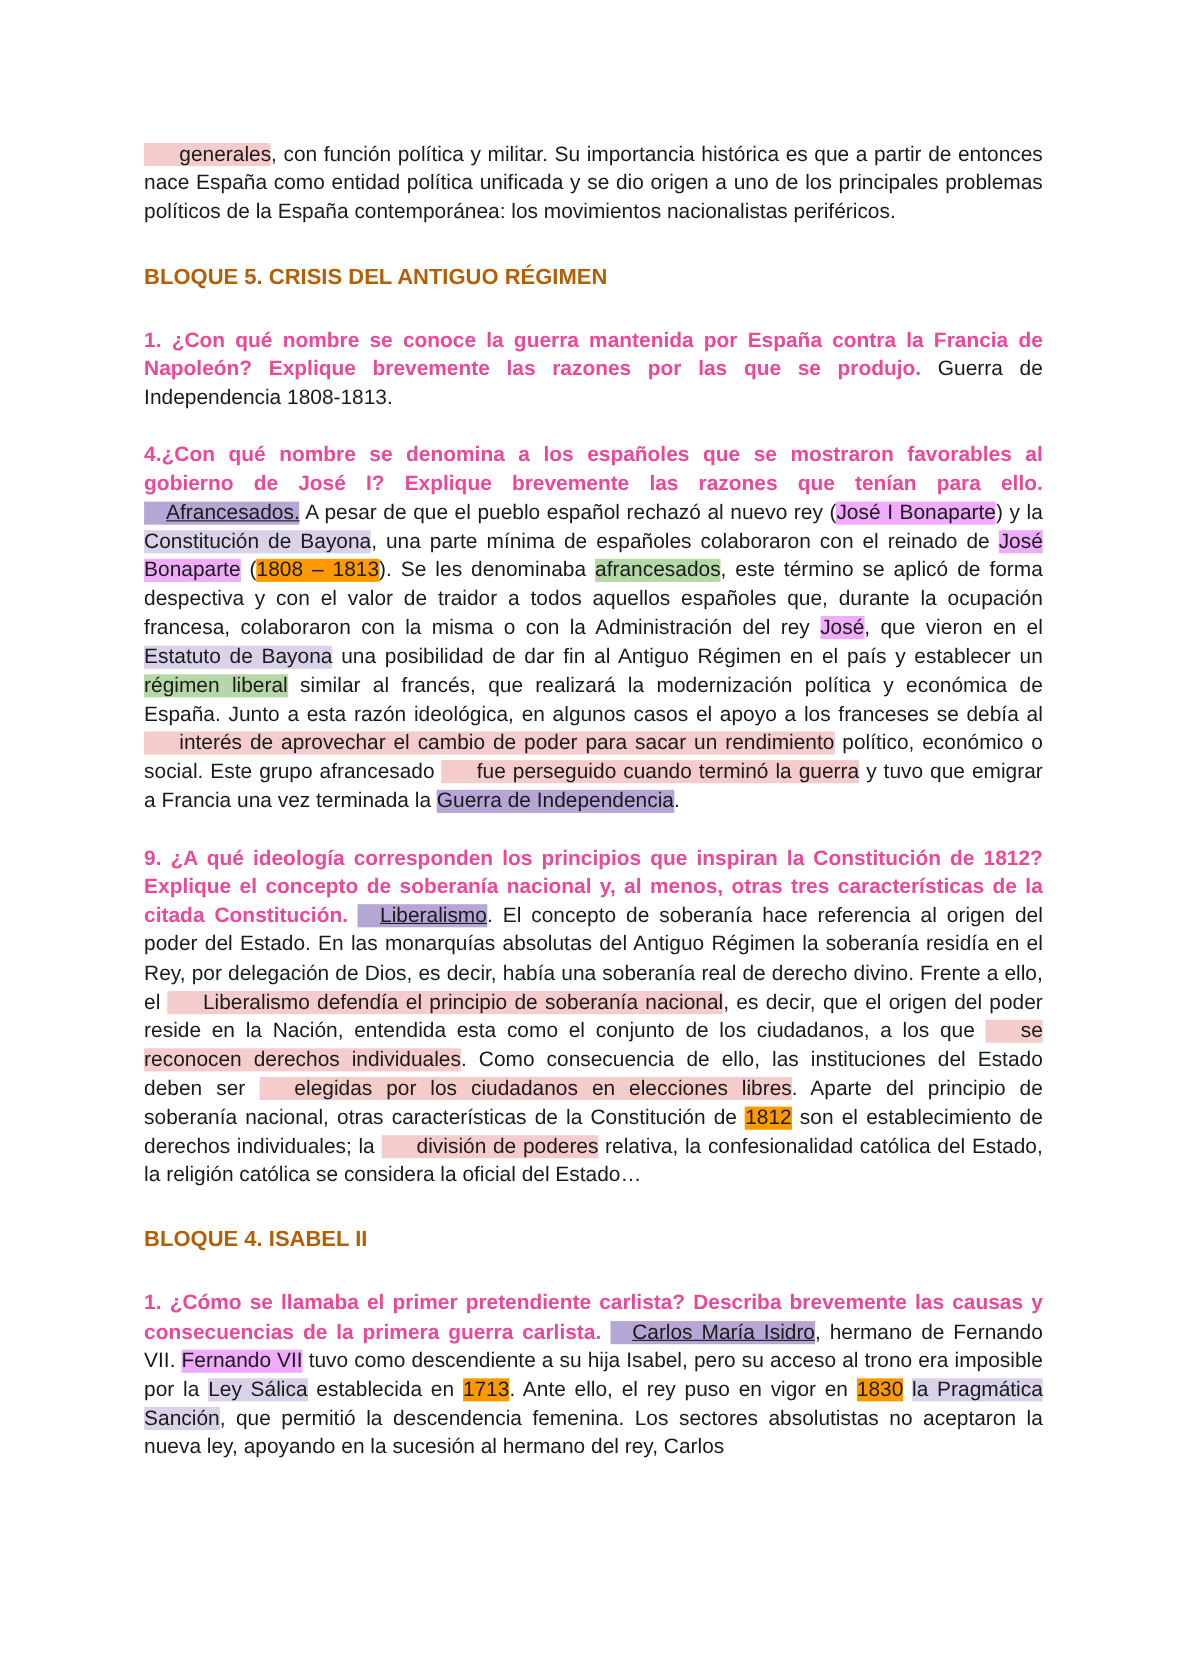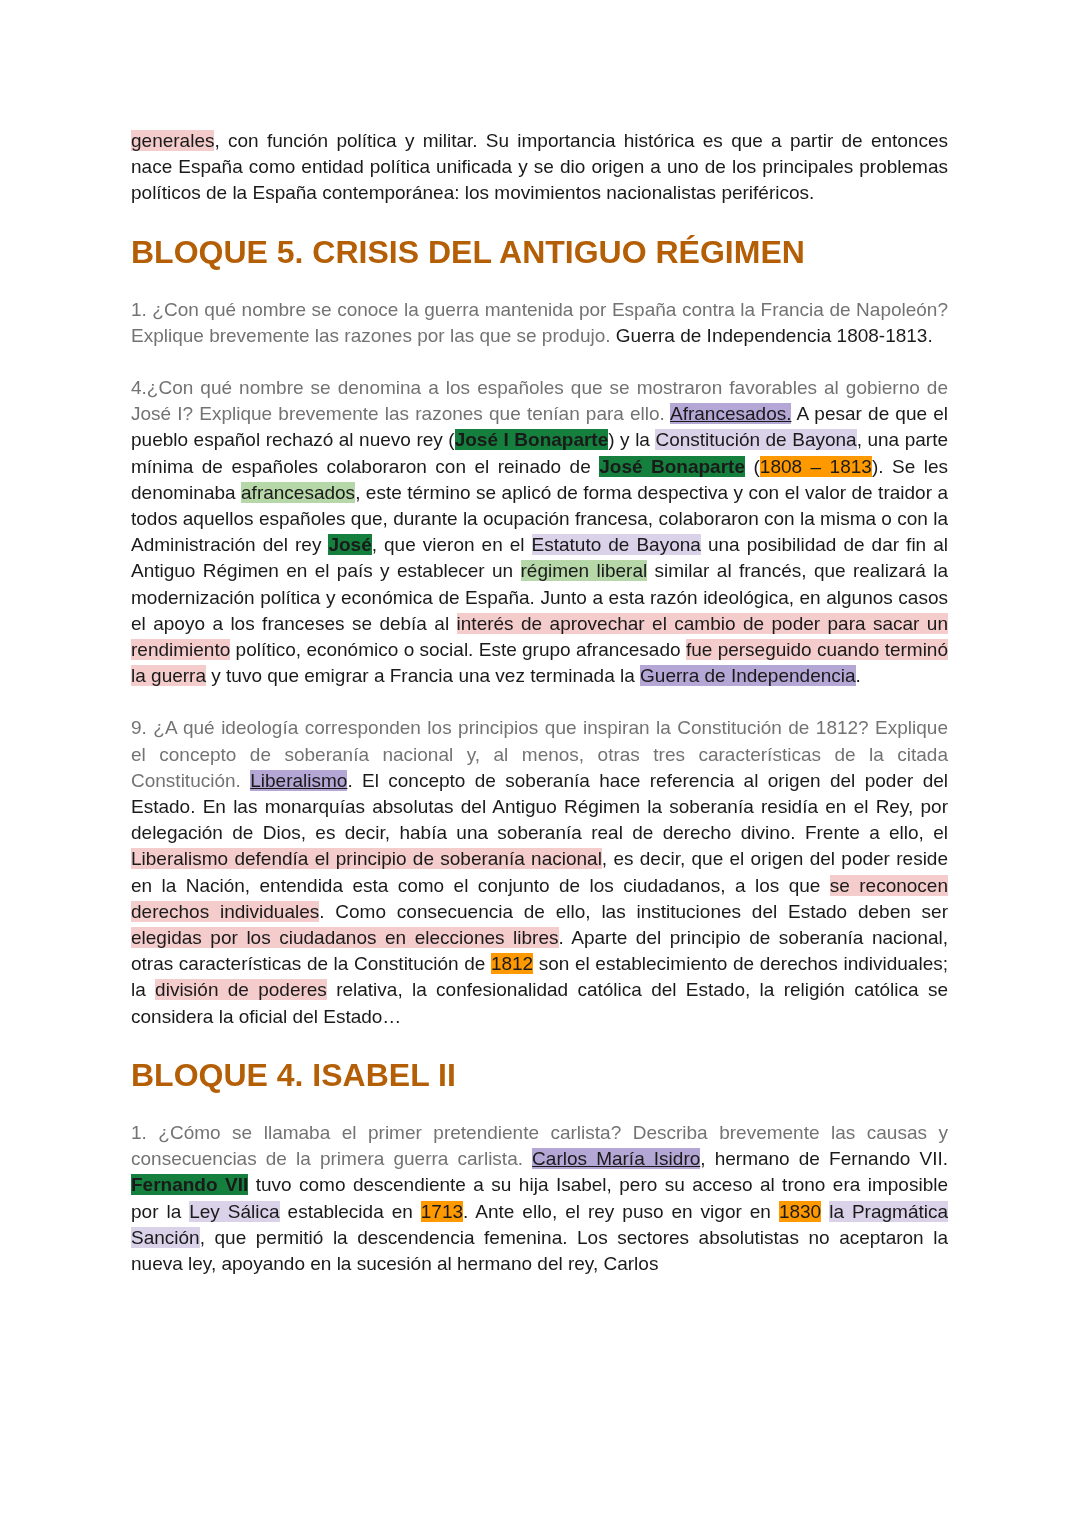--- a/index.html
+++ b/index.html
@@ -5,31 +5,31 @@
   html, body { margin: 0; padding: 0; background: #ffffff; }
   body { width: 1080px; height: 1525px; position: relative; overflow: hidden; }
   .page {
     position: absolute; left: 131px; top: 128px; width: 817px;
     font-family: "Liberation Sans", sans-serif;
     font-size: 19px; line-height: 26.2px; color: #1a1a1a;
   }
   .para { text-align: justify; margin: 0; }
   .heading {
     font-family: "Liberation Sans", sans-serif;
-    font-weight: bold; font-size: 32px; color: #b45f06;
+    font-weight: bold; font-size: 20px; color: #b45f06;
     margin: 0; line-height: 30px;
   }
-  .q { color: #737373; font-weight: normal; }
-  .hl-pink { background: #f4cccc; }
+  .q { color: #ec4899; font-weight: bold; }
+  .hl-pink { background: #f4cccc; padding-left: 32px; }
   .hl-purple { background: #d9d2e9; }
   .hl-purple-dark { background: #b4a7d6; }
-  .hl-yellow { background: #15803d; font-weight: bold; }
+  .hl-yellow { background: #f0abfc; }
   .hl-orange { background: #ff9900; }
   .hl-green { background: #b6d7a8; }
-  .ul { text-decoration: underline; }
+  .ul { text-decoration: underline; padding-left: 20px; }
   .gap-head-top { height: 30px; }
   .gap-head-bot { height: 30px; }
   .gap-para { height: 26px; }
 </style>
 </head>
 <body>
 
 <div class="page">
 
   <p class="para"><span class="hl-pink">generales</span><span>, con función política y militar. Su importancia histórica es que a partir de entonces nace España como entidad política unificada y se dio origen a uno de los principales problemas políticos de la España contemporánea: los movimientos nacionalistas periféricos.</span></p>

